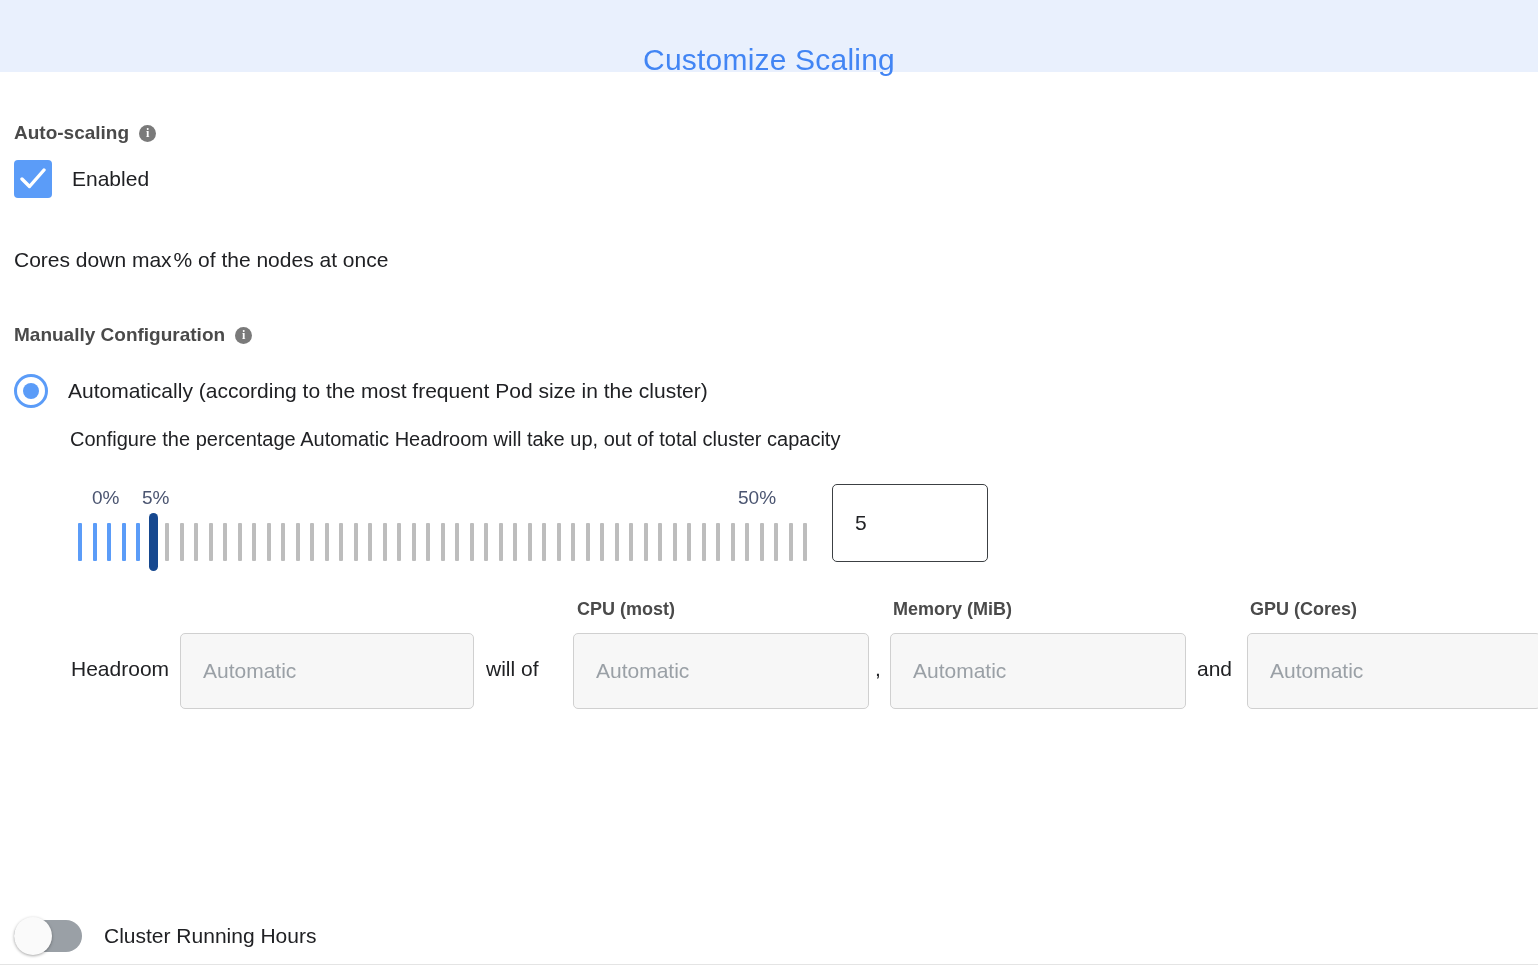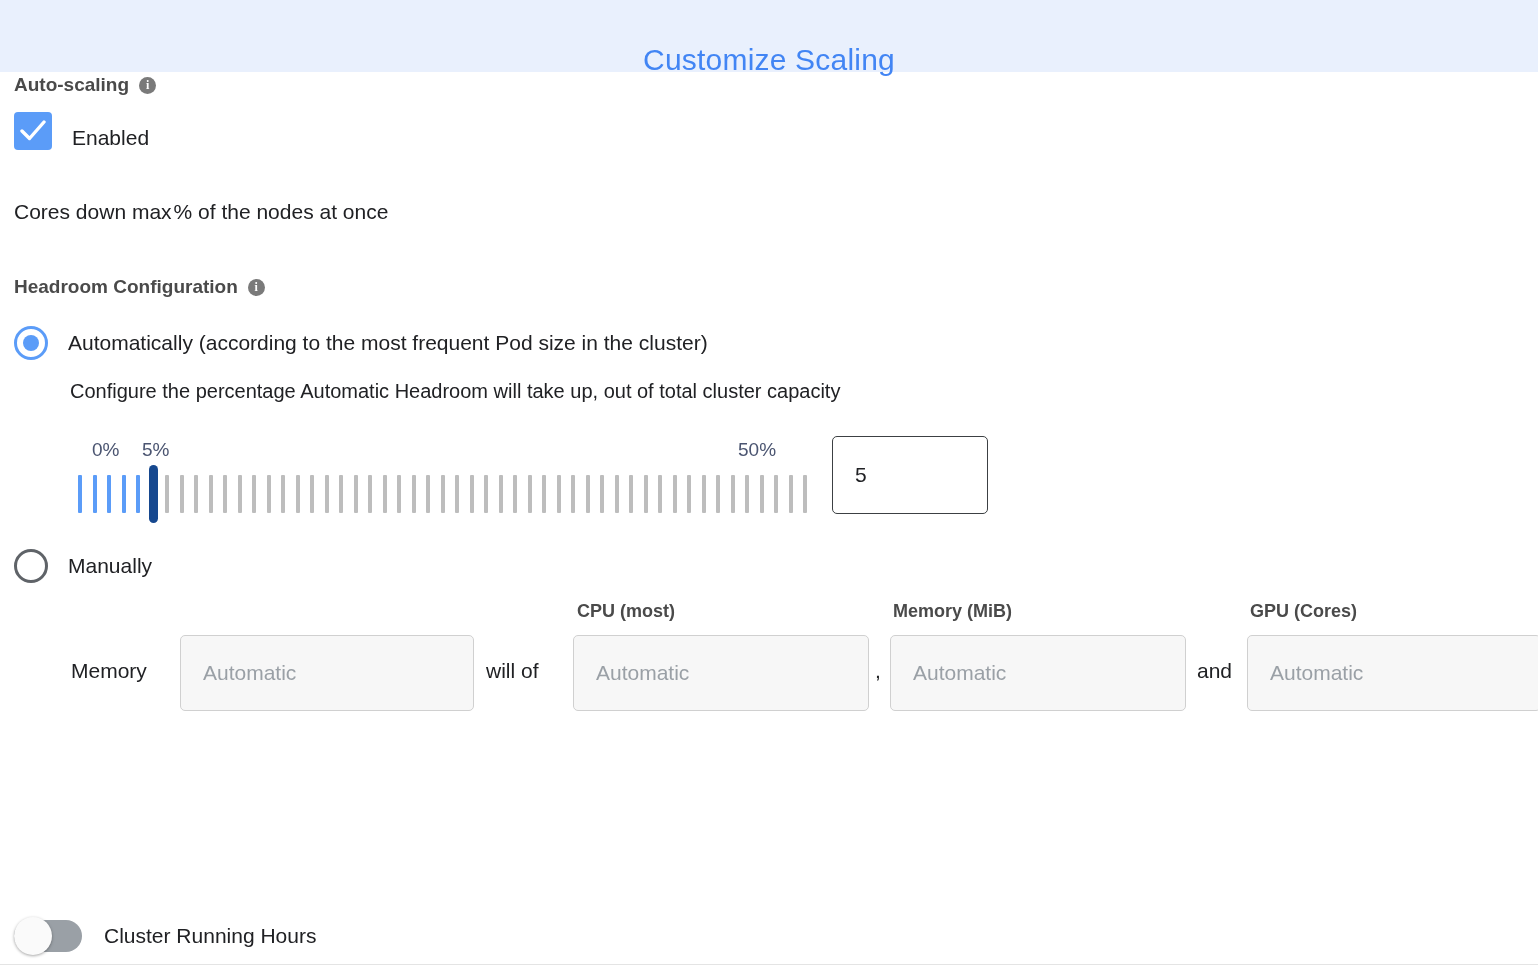--- a/index.html
+++ b/index.html
@@ -60,25 +60,25 @@
     font-weight: bold;
     line-height: 17px;
     text-align: center;
     font-family: "Liberation Serif", serif;
     display: inline-block;
     flex: 0 0 auto;
     user-select: none;
   }
 
   
-  .autoscaling-block { padding-top: 2px; }
+  .autoscaling-block { padding-top: 14px; margin-top: 36px; }
 
   .check-row {
     display: flex;
-    align-items: flex-end;
+    align-items: center;
     gap: 20px;
     margin-top: 16px;
   }
   .checkbox {
     width: 38px;
     height: 38px;
     border-radius: 4px;
     background: #5b9cf8;
     position: relative;
     flex: 0 0 auto;
@@ -312,21 +312,21 @@
     </div>
 
     <div class="scaledown-row">
       <span class="scaledown-label">Cores down max</span>
       <span class="scaledown-suffix">% of the nodes at once</span>
     </div>
   </div>
 
   <div class="headroom-block">
     <div class="section-head">
-      <span class="section-title">Headroom Configuration</span>
+      <span class="section-title">Manually Configuration</span>
       <span class="info-icon">i</span>
     </div>
 
     <div class="radio-row">
       <span class="radio checked"></span>
       <span class="radio-label">Automatically (according to the most frequent Pod size in the cluster)</span>
     </div>
     <div class="radio-help">Configure the percentage Automatic Headroom will take up, out of total cluster capacity</div>
 
     <div class="slider-area">
@@ -384,31 +384,27 @@
           <div class="tick" style="left: 681.5px;"></div>
           <div class="tick" style="left: 696px;"></div>
           <div class="tick" style="left: 710.5px;"></div>
           <div class="tick" style="left: 725px;"></div>
           <div class="slider-thumb" style="left: 70.5px;"></div>
         </div>
       <input class="slider-value-input" type="text" value="5" style="">
     </div>
 
     <div class="manual-block">
-      <div class="radio-row" style="margin-top:4px">
-        <span class="radio unchecked"></span>
-        <span class="radio-label">Manually</span>
-      </div>
 
       <div class="reserve-grid">
         <span class="col-label" style="left:563px">CPU (most)</span>
         <span class="col-label" style="left:879px">Memory (MiB)</span>
         <span class="col-label" style="left:1236px">GPU (Cores)</span>
 
-        <span class="res-word" style="left:57px">Memory</span>
+        <span class="res-word" style="left:57px">Headroom</span>
         <input class="res-input" style="left: 166px; width: 294px;" type="text" placeholder="Automatic">
 
         <span class="res-word" style="left:472px">will of</span>
         <input class="res-input" style="left: 559px; width: 296px;" type="text" placeholder="Automatic">
 
         <span class="res-word" style="left:861px">,</span>
         <input class="res-input" style="left: 876px; width: 296px;" type="text" placeholder="Automatic">
 
         <span class="res-word" style="left:1183px">and</span>
         <input class="res-input" style="left: 1233px; width: 294px;" type="text" placeholder="Automatic">

